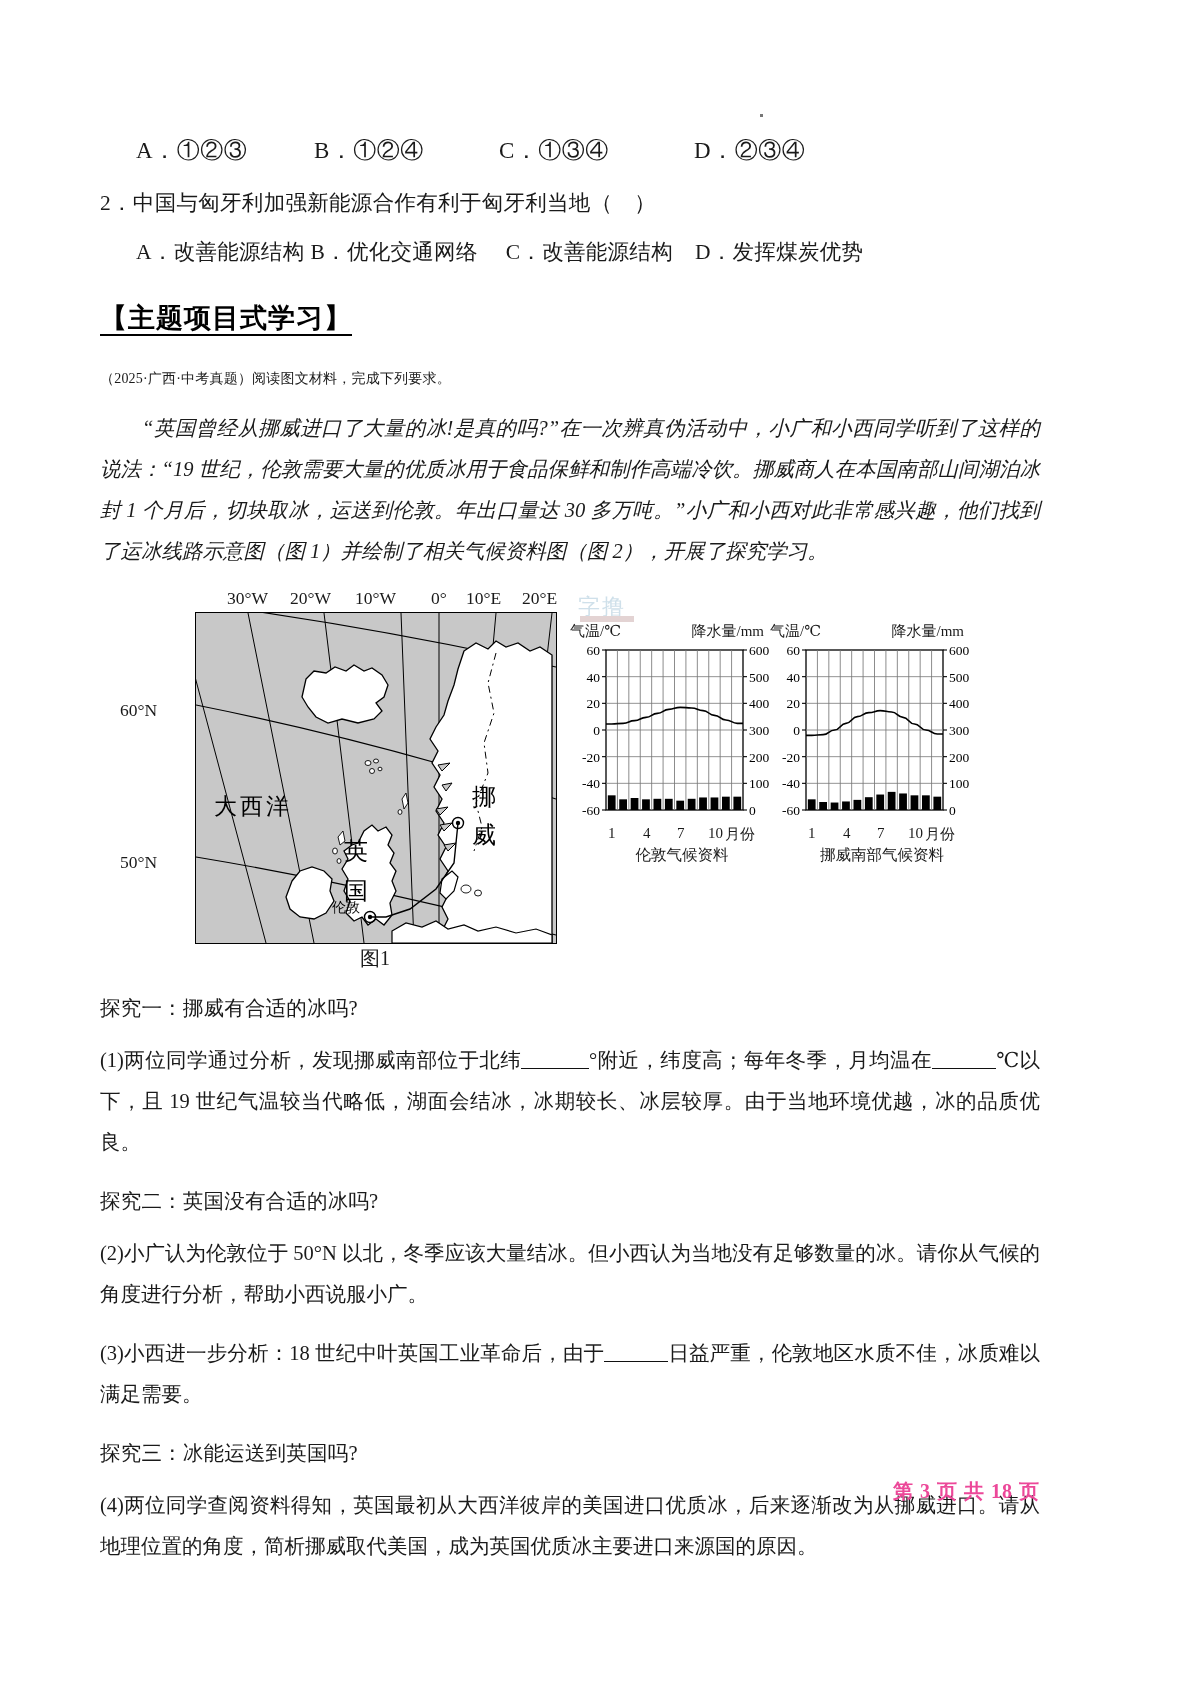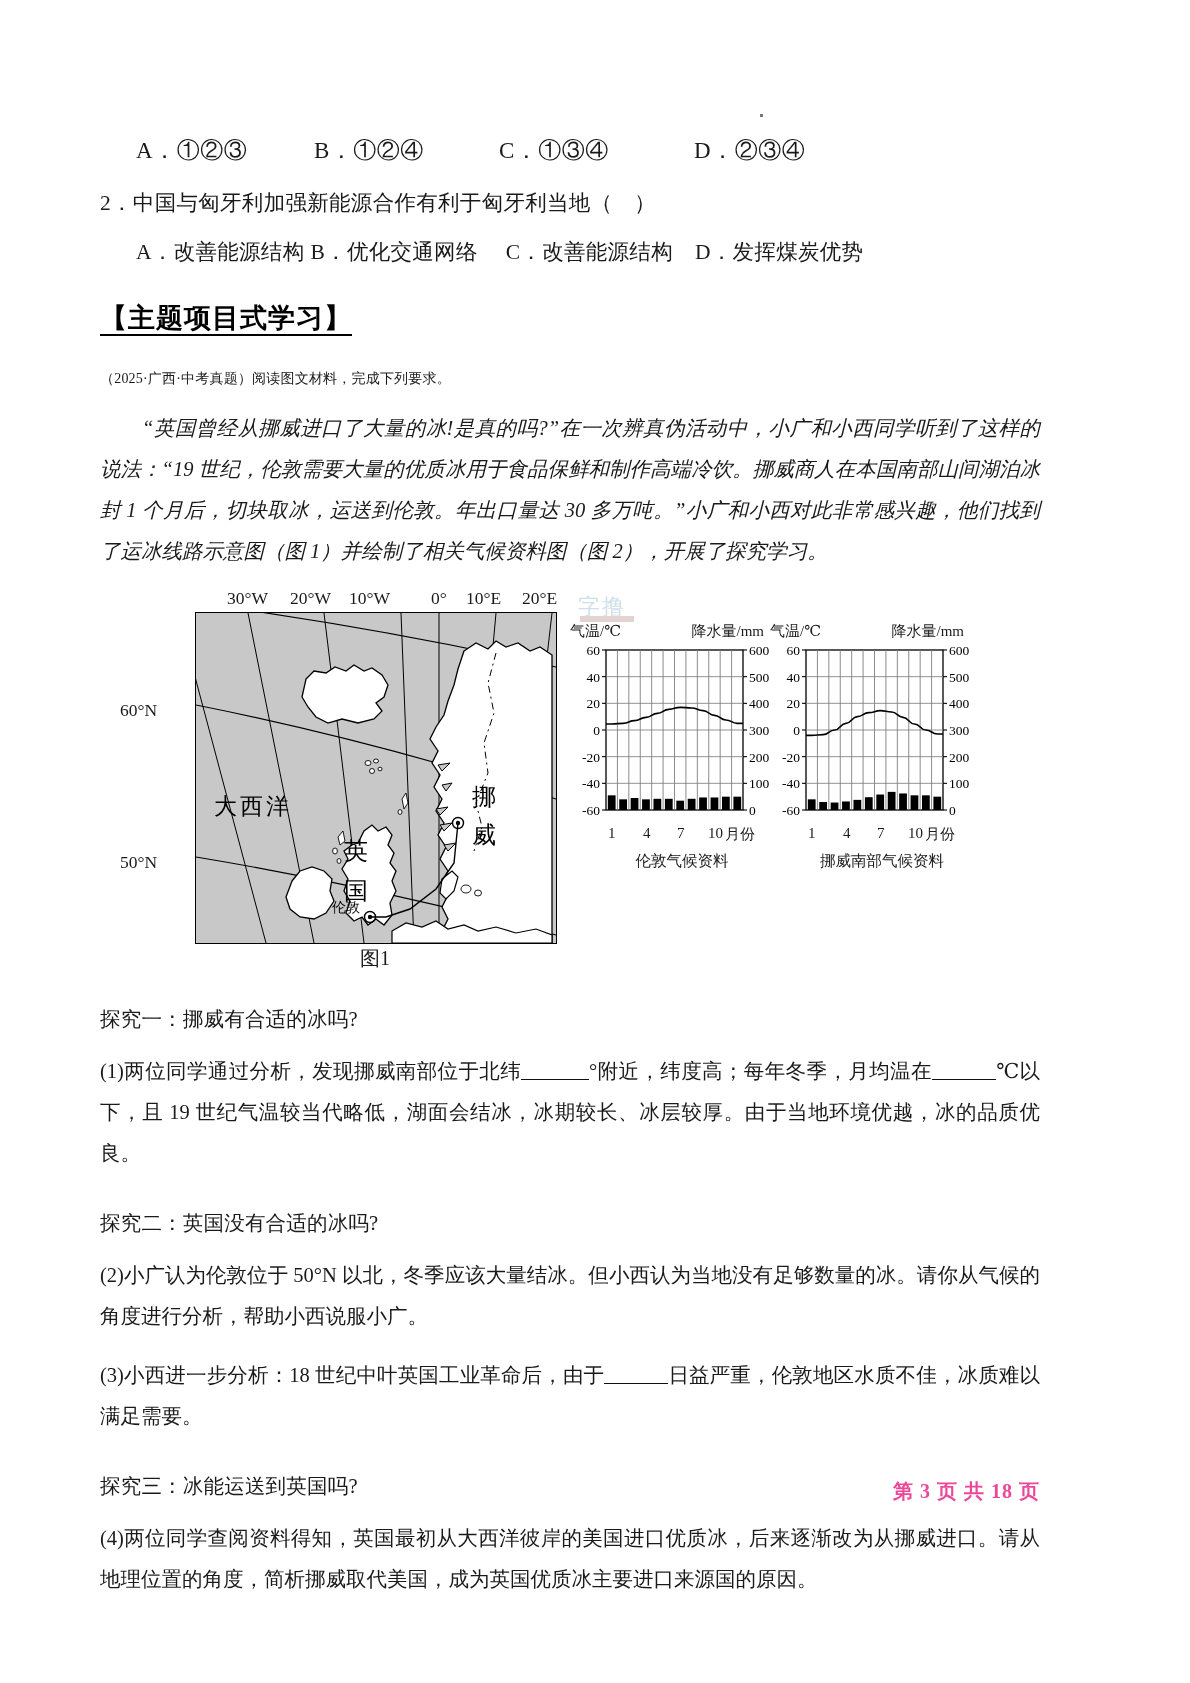--- a/index.html
+++ b/index.html
@@ -154,31 +154,31 @@
     position:relative;height:22px;font-size:15px;
   }
   .chart .hdr .l{position:absolute;left:0;top:0;}
   .chart .hdr .r{position:absolute;right:16px;top:0;}
   .plot-holder{position:relative;height:180px;}
   .chart .xlab{
     position:relative;height:20px;font-size:15px;margin-top:1px;
   }
   .chart .xlab span{position:absolute;top:0;}
   .chart .cap{
-    text-align:center;font-size:15.5px;margin-top:6px;
+    text-align:center;font-size:15.5px;margin-top:0;
     padding-left:14px;
   }
   .fig2cap{
     position:absolute;left:0;top:268px;width:440px;
     text-align:center;font-size:20px;
   }
 
   
   .exp{
-    margin-top:35px;font-size:20.5px;letter-spacing:0.2px;
+    margin-top:24px;font-size:20.5px;letter-spacing:0.2px;
   }
   .para{
     margin-top:18px;font-size:20.5px;line-height:41px;text-align:justify;
   }
   .blank{
     display:inline-block;min-width:68px;
     border-bottom:1.4px solid #111;
     height:20px;vertical-align:-2px;
   }
   .blank.s{min-width:64px;}
@@ -226,21 +226,21 @@
 
     <div class="src-line">（2025·广西·中考真题）阅读图文材料，完成下列要求。</div>
 
     <div class="prose"><span class="indent"></span><span>“英国曾经从挪威进口了大量的冰!是真的吗?”在一次辨真伪活动中，小广和小西同学听到了这样的说法：“19 世纪，伦敦需要大量的优质冰用于食品保鲜和制作高端冷饮。挪威商人在本国南部山间湖泊冰封 1 个月后，切块取冰，运送到伦敦。年出口量达 30 多万吨。”小广和小西对此非常感兴趣，他们找到了运冰线路示意图（图 1）并绘制了相关气候资料图（图 2），开展了探究学习。</span></div>
 
     <div class="figure-wrap">
 
       <div class="lon-labels">
         <span style="left:32px">30°W</span>
         <span style="left:95px">20°W</span>
-        <span style="left:154px">10°W</span>
+        <span style="left:160px">10°W</span>
         <span style="left:236px">0°</span>
         <span style="left:271px">10°E</span>
         <span style="left:327px">20°E</span>
       </div>
 
       <div class="lat-label" style="left:20px;top:110px;">60°N</div>
       <div class="lat-label" style="left:20px;top:262px;">50°N</div>
 
       <div class="map-box">
         <svg class="map-svg" width="360" height="330" viewBox="0 0 360 330">

